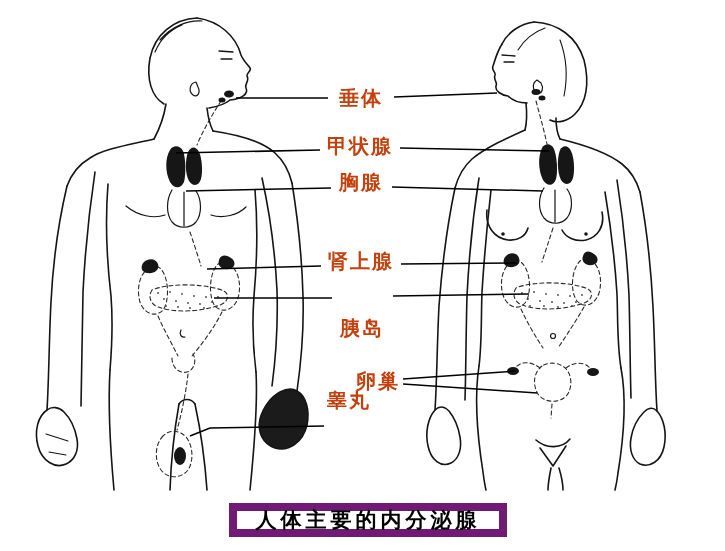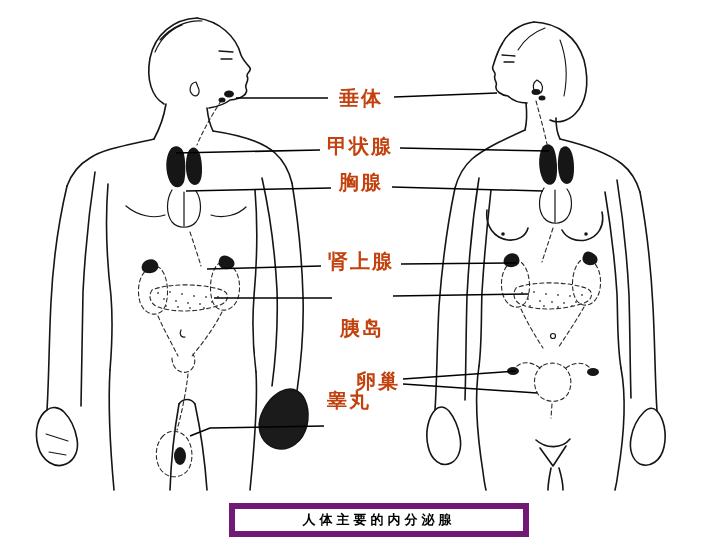--- a/index.html
+++ b/index.html
@@ -27,27 +27,27 @@
   .lbl-thyroid   { left: 360px; top: 146px; text-align: center; }
   .lbl-thymus    { left: 361px; top: 184px; font-family: Liberation Mono, monospace; }
   .lbl-adrenal   { left: 361px; top: 263px; font-family: Liberation Mono, monospace; }
   .lbl-islet     { left: 362px; top: 295px; margin-top: 33px; }
   .lbl-ovary     { left: 378px; top: 381px; }
   .lbl-testis    { left: 349px; top: 400px; }
   .caption {
     position: absolute;
     left: 229px;
     top: 503px;
-    width: 300px;
+    width: 278px;
     height: 34px;
-    border: 6px solid #701a75;
+    border: 8px solid #701a75;
     display: flex;
     align-items: center;
     justify-content: center;
-    font-size: 13px;
+    font-size: 21px;
     font-weight: 700;
     letter-spacing: 4px;
     color: #000;
     background: #fff;
   }
 </style>
 </head>
 <body>
 
 <div class="stage">

